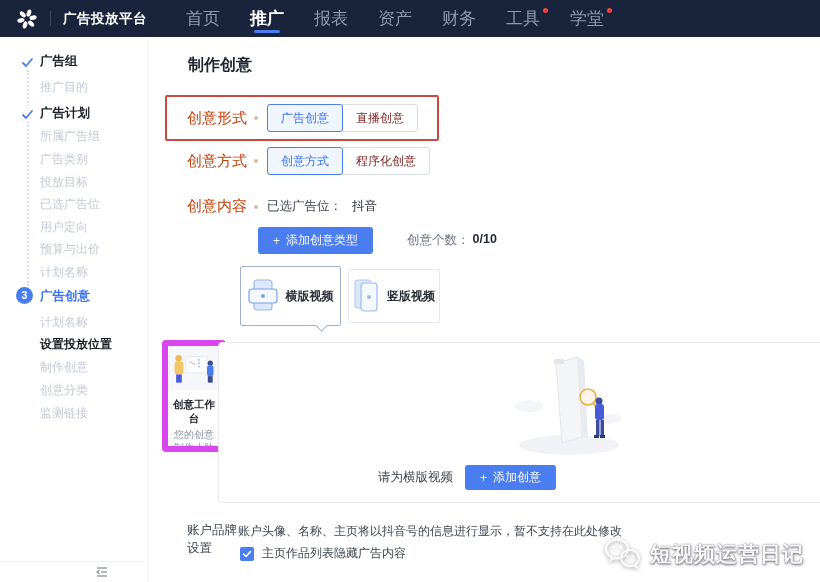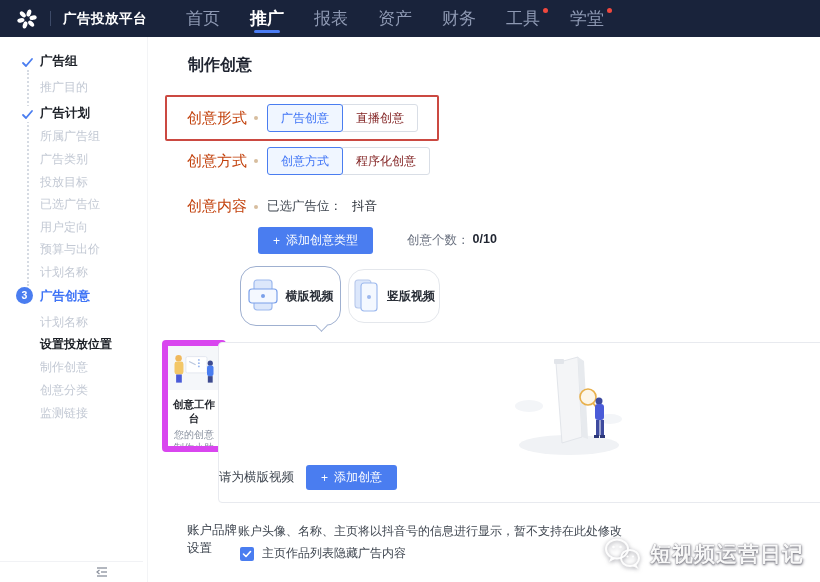--- a/index.html
+++ b/index.html
@@ -59,21 +59,21 @@
   .placement { display:flex; align-items:center; gap:10px; font-size:12.5px; color:#3f4650; }
   .placement b { font-weight:400; color:#2a2f38; }
 
   .btn-primary { background:#4a7df0; color:#fff; border:none; border-radius:3px; height:27px;
                  display:inline-flex; align-items:center; gap:6px; padding:0 15px; font-size:12px; cursor:pointer;
                  font-family:"Liberation Sans", sans-serif; }
   .add-type-row { position:absolute; left:110px; top:190px; display:flex; align-items:center; }
   .count-wrap { margin-left:34px; font-size:12.5px; color:#6b7280; display:flex; gap:3px; }
   .count-val { color:#1f2430; font-weight:700; }
 
-  .vcard { position:absolute; background:#fff; border-radius:16px; display:flex; align-items:center;
+  .vcard { position:absolute; background:#fff; border-radius:2px; display:flex; align-items:center;
            justify-content:center; gap:8px; cursor:pointer; }
   .vcard-label { font-size:12px; color:#2a2f38; font-weight:600; white-space:nowrap; }
   .card-h { left:92px; top:229px; width:101px; height:60px; border:1px solid #9fb0d0; }
   .card-v { left:200px; top:232px; width:92px; height:54px; border:1px solid #e4e7ec; }
   .card-tail { position:absolute; left:169px; top:284px; width:9px; height:9px; background:#fff;
                border-right:1px solid #9fb0d0; border-bottom:1px solid #9fb0d0; transform:rotate(45deg); z-index:2; }
 
   
   .workbench { position:absolute; left:14px; top:303px; width:64px; height:112px;
                border:6px solid #d946ef; border-radius:4px; background:#fff; overflow:hidden; }
@@ -81,21 +81,21 @@
   .wb-title { text-align:center; font-size:10.5px; font-weight:700; color:#23262d; margin-top:4px; }
   .wb-desc { text-align:center; font-size:10px; color:#8a92a0; line-height:13px; padding:2px 4px 0; }
   .wb-link { margin-top:2px; border-top:1px solid #eef0f3; text-align:center; padding-top:4px;
              font-size:10.5px; color:#4a7df0; cursor:pointer; display:flex; justify-content:center; gap:2px; }
 
   
   .canvas { position:absolute; left:70px; top:305px; right:-6px; height:161px;
             border:1px solid #e8eaef; border-radius:4px; background:#fff; }
   .canvas-illo { position:absolute; left:285px; top:8px; }
   .canvas-prompt { position:absolute; left:0; right:110px; top:122px; display:flex;
-                   align-items:center; gap:12px; }
+                   align-items:center; justify-content:center; gap:12px; }
   .prompt-text { font-size:12.5px; color:#3f4650; }
 
   
   .brand-label { position:absolute; left:39px; top:484px; width:56px; font-size:12.5px; color:#3f4650; line-height:18px; }
   .brand-note { position:absolute; left:90px; top:486px; font-size:12px; color:#3f4650; white-space:nowrap; }
   .brand-check-row { position:absolute; left:92px; top:508px; display:flex; align-items:center; cursor:pointer; }
   .checkbox { width:14px; height:14px; background:#4a7df0; border-radius:2px; display:flex;
               align-items:center; justify-content:center; }
   .check-label { font-size:12px; color:#3f4650; margin-left:8px; white-space:nowrap; }
 

